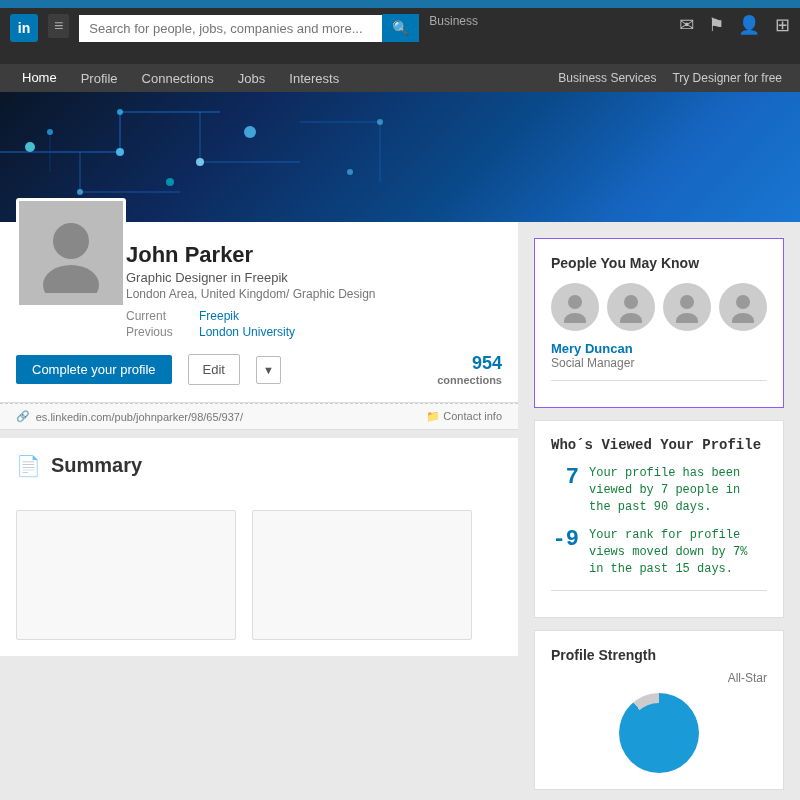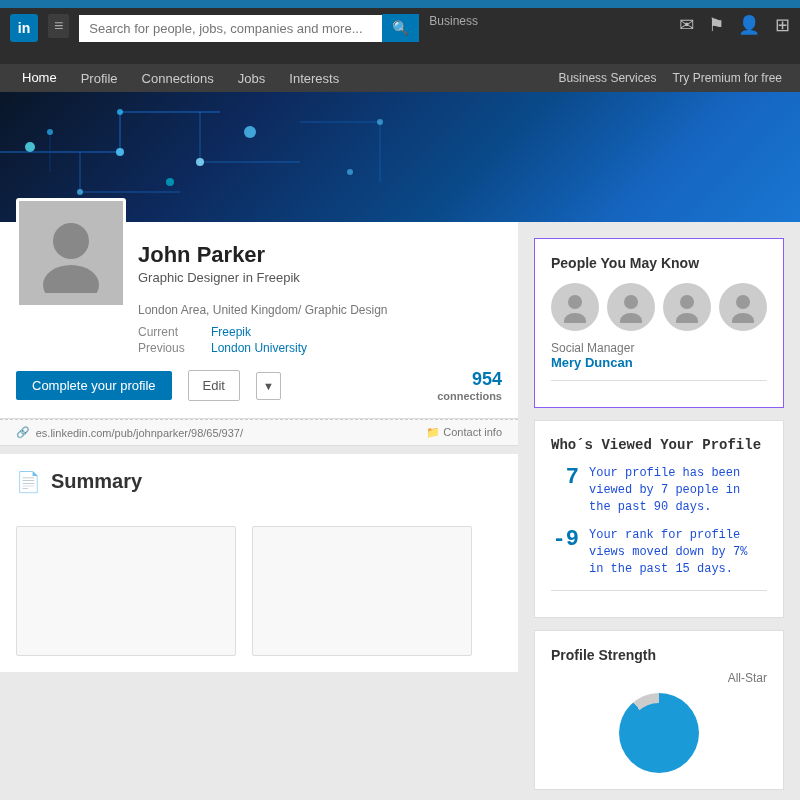--- a/index.html
+++ b/index.html
@@ -136,21 +136,21 @@
 
     
     #profile-card {
       background: white;
       padding: 16px;
       position: relative;
       border-bottom: 1px solid #ddd;
     }
     #profile-top {
       display: flex;
-      gap: 12px;
+      gap: 0;
     }
     #avatar {
       width: 110px;
       height: 110px;
       background: #bbb;
       border: 3px solid white;
       border-radius: 3px;
       display: flex;
       align-items: center;
       justify-content: center;
@@ -169,21 +169,21 @@
       color: #222;
     }
     #profile-title {
       color: #555;
       font-size: 13px;
       margin-top: 2px;
     }
     #profile-location {
       color: #777;
       font-size: 12px;
-      margin-top: 18px;
+      margin-top: 2px;
     }
     #profile-details {
       margin-top: 8px;
       font-size: 12px;
       color: #555;
     }
     .detail-row {
       display: flex;
       gap: 8px;
       margin-bottom: 2px;
@@ -374,21 +374,21 @@
     }
     .view-stat-number {
       font-size: 22px;
       font-weight: bold;
       color: #0077b5;
       min-width: 28px;
       text-align: right;
     }
     .view-stat-text {
       font-size: 12px;
-      color: #1d4ed8;
+      color: #15803d;
       line-height: 1.4;
     }
     #wv-divider {
       border: none;
       border-top: 1px solid #ddd;
       margin: 10px 0;
     }
 
     
     #strength-card {
@@ -451,21 +451,21 @@
 </div>
 
 <div id="main-nav">
   <a class="nav-link active">Home</a>
   <a class="nav-link">Profile</a>
   <a class="nav-link">Connections</a>
   <a class="nav-link">Jobs</a>
   <a class="nav-link">Interests</a>
   <div id="right-nav">
     <span class="right-nav-link">Business Services</span>
-    <span class="right-nav-link">Try Premium for free</span>
+    <span class="right-nav-link">Try Designer for free</span>
   </div>
 </div>
 
 <div id="banner">
   <svg id="banner-circuit" width="800" height="130">
 
     <line x1="0" y1="60" x2="120" y2="60" stroke="#1565c0" stroke-width="1.5" opacity="0.7"></line>
     <line x1="120" y1="60" x2="120" y2="20" stroke="#1565c0" stroke-width="1.5" opacity="0.7"></line>
     <line x1="120" y1="20" x2="220" y2="20" stroke="#1565c0" stroke-width="1.5" opacity="0.7"></line>
     <line x1="80" y1="60" x2="80" y2="100" stroke="#1565c0" stroke-width="1.5" opacity="0.5"></line>
@@ -576,22 +576,22 @@
             <ellipse cx="16" cy="30" rx="11" ry="8" fill="#999"></ellipse>
           </svg>
         </div>
         <div class="pymk-avatar">
           <svg width="32" height="32" viewBox="0 0 32 32">
             <circle cx="16" cy="11" r="7" fill="#999"></circle>
             <ellipse cx="16" cy="30" rx="11" ry="8" fill="#999"></ellipse>
           </svg>
         </div>
       </div>
+      <div id="pymk-name">Mery Duncan</div>
       <div id="pymk-role">Social Manager</div>
-      <div id="pymk-name">Mery Duncan</div>
       <hr id="pymk-divider">
     </div>
 
     <div id="who-viewed-card">
       <div id="who-viewed-title">Who´s Viewed Your Profile</div>
       <div class="view-stat">
         <div class="view-stat-number">7</div>
         <div class="view-stat-text">Your profile has been viewed by 7 people in the past 90 days.</div>
       </div>
       <div class="view-stat">

